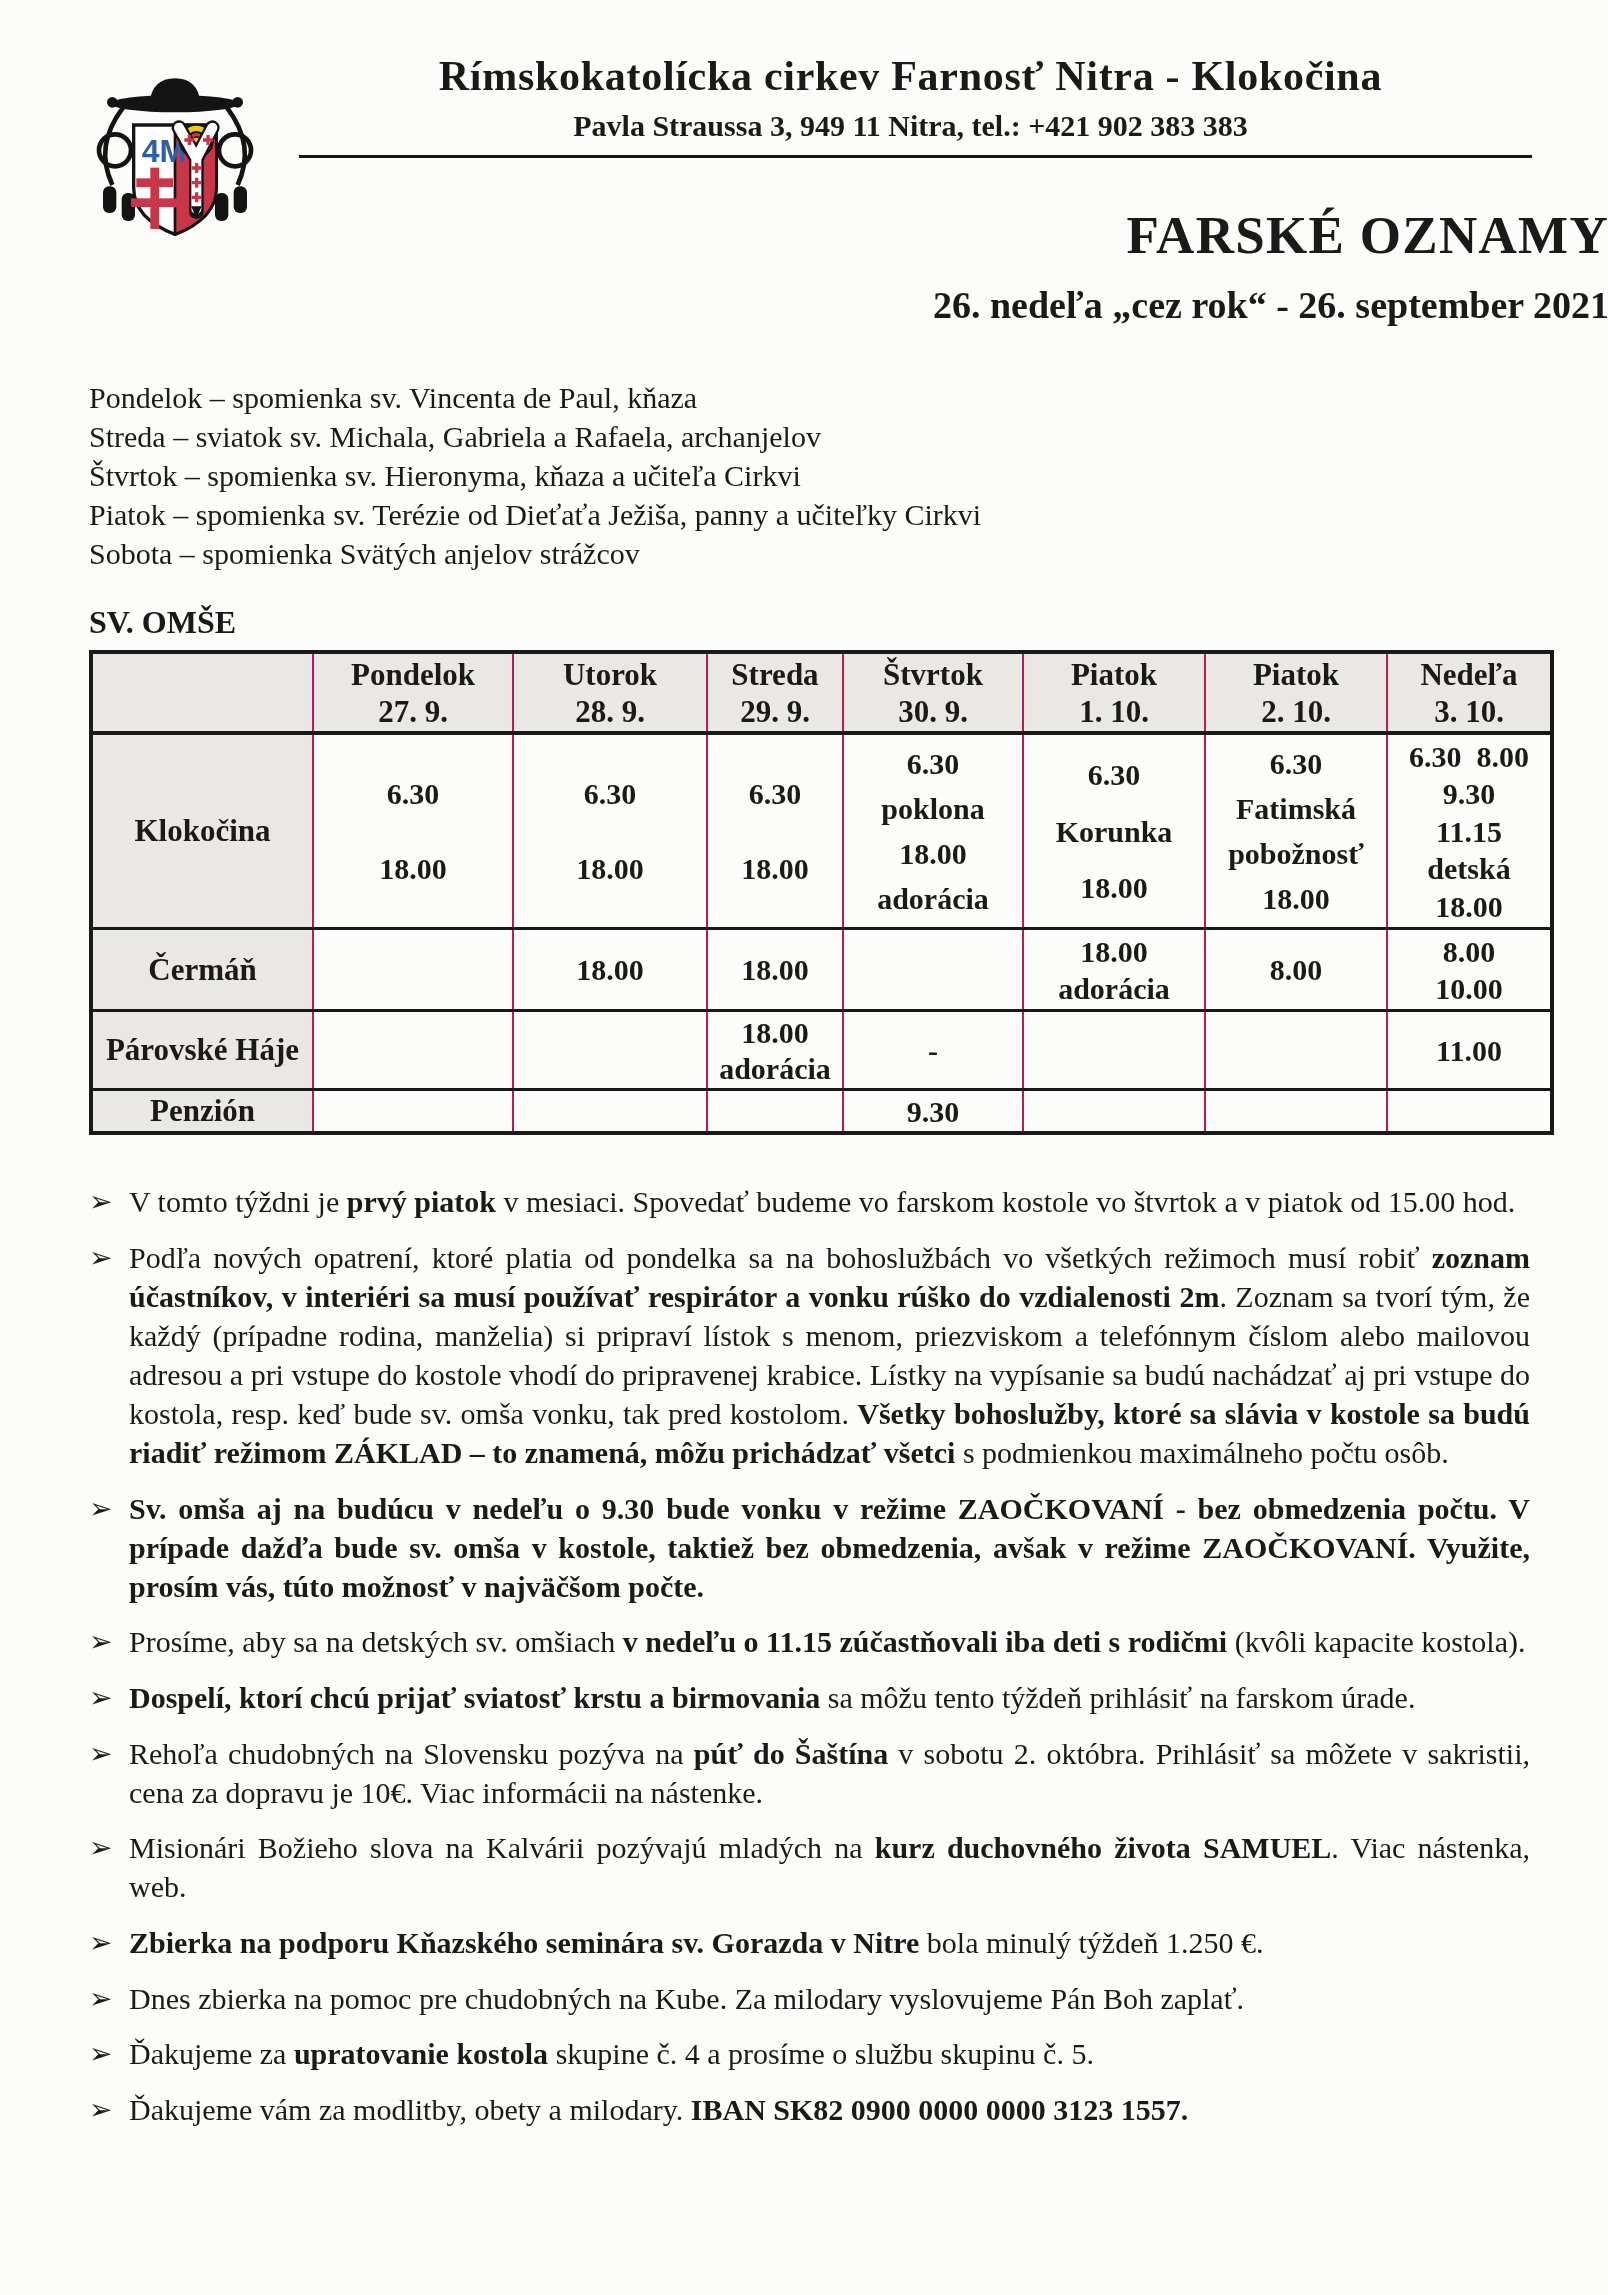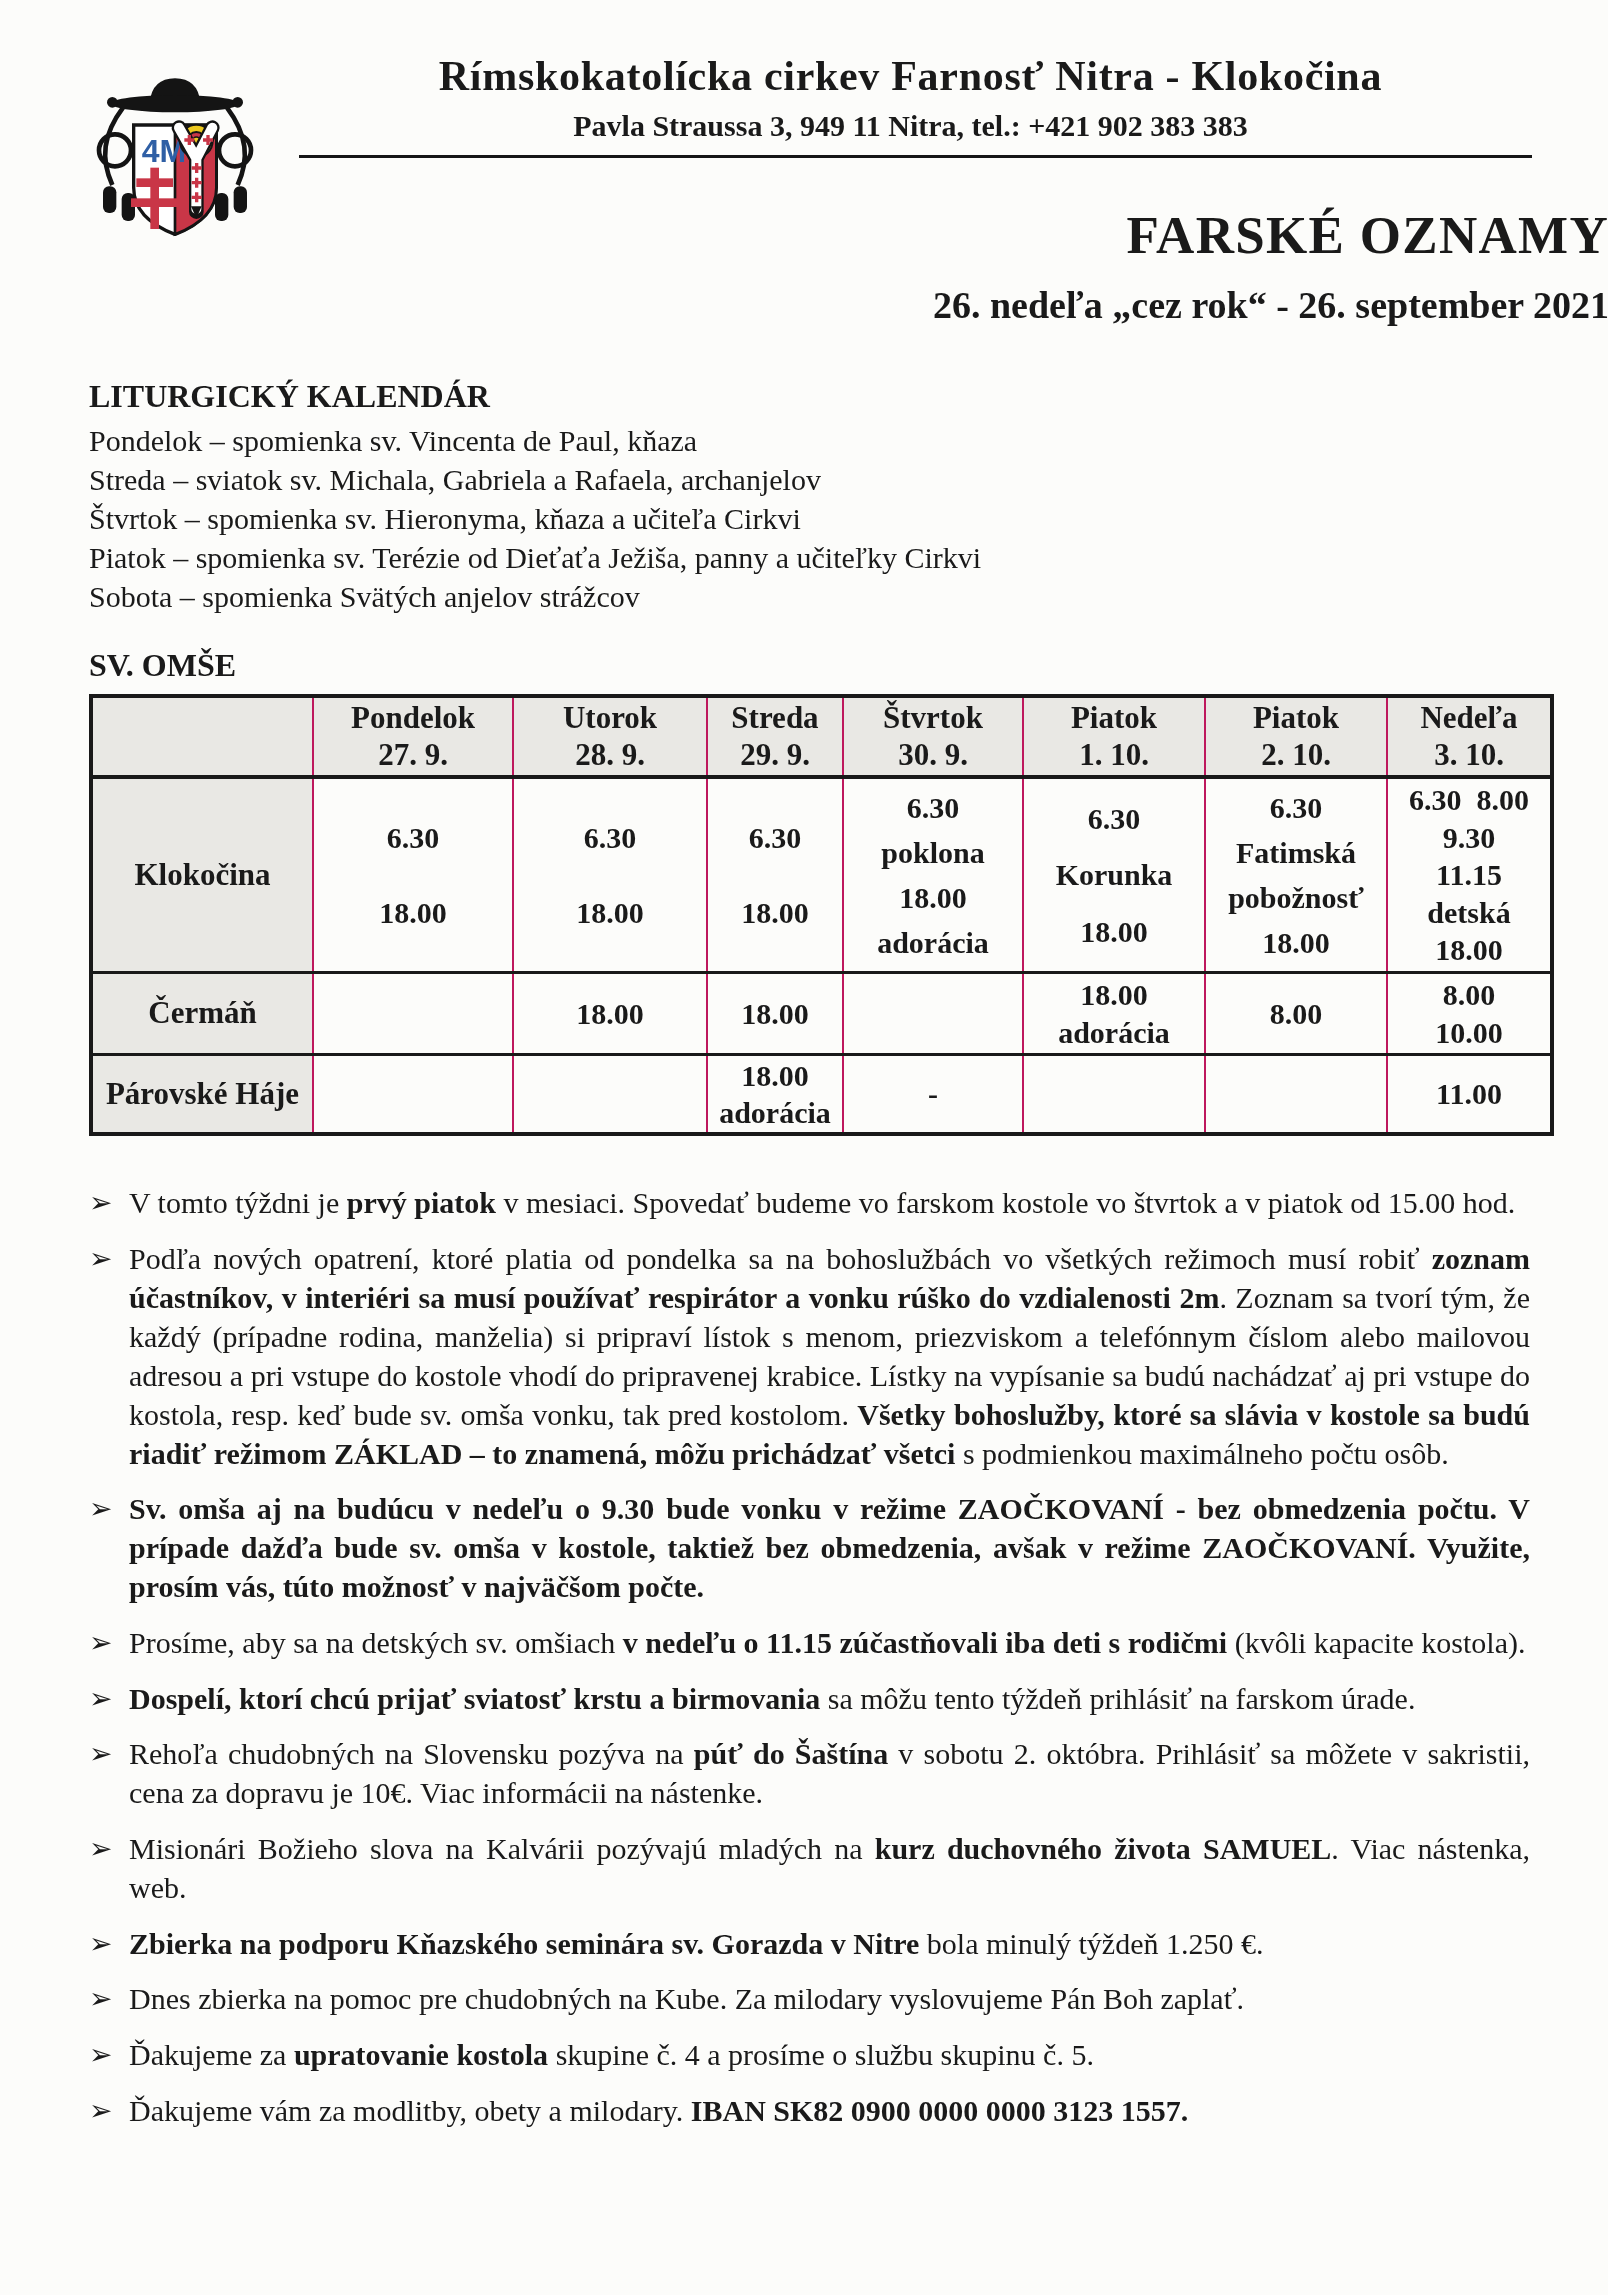--- a/index.html
+++ b/index.html
@@ -209,21 +209,20 @@
     </div>
     <div class="header-rule"></div>
   </header>
 
   <div class="title-block">
     <h1 class="doc-title">FARSKÉ OZNAMY</h1>
     <h2 class="doc-subtitle">26. nedeľa „cez rok“ - 26. september 2021</h2>
   </div>
 
   <section class="calendar">
-    <h3 class="section-heading">LITURGICKÝ KALENDÁR</h3>
     <div id="calendar-entries">
         <div class="cal-line">Pondelok – spomienka sv. Vincenta de Paul, kňaza</div>
         <div class="cal-line">Streda – sviatok sv. Michala, Gabriela a Rafaela, archanjelov</div>
         <div class="cal-line">Štvrtok – spomienka sv. Hieronyma, kňaza a učiteľa Cirkvi</div>
         <div class="cal-line">Piatok – spomienka sv. Terézie od Dieťaťa Ježiša, panny a učiteľky Cirkvi</div>
         <div class="cal-line">Sobota – spomienka Svätých anjelov strážcov</div>
       </div>
   </section>
 
   <section class="masses">
@@ -386,20 +385,46 @@
             </td>
             <td>
               <div class="cellbox"></div>
             </td>
             <td>
               <div class="cellbox">
                 <div class="cell-line">11.00</div>
               </div>
             </td>
           </tr>
+          <tr class="mrow-3">
+            <th>Penzión</th>
+            <td>
+              <div class="cellbox"></div>
+            </td>
+            <td>
+              <div class="cellbox"></div>
+            </td>
+            <td>
+              <div class="cellbox"></div>
+            </td>
+            <td>
+              <div class="cellbox">
+                <div class="cell-line">9.30</div>
+              </div>
+            </td>
+            <td>
+              <div class="cellbox"></div>
+            </td>
+            <td>
+              <div class="cellbox"></div>
+            </td>
+            <td>
+              <div class="cellbox"></div>
+            </td>
+          </tr>
         </tbody>
     </table>
   </section>
 
   <section class="announcements">
     <div id="announcement-list">
         <div class="ann"><span class="bullet">➢</span><span class="ann-text"><span>V tomto týždni je </span><b>prvý piatok</b><span> v mesiaci. Spovedať budeme vo farskom kostole vo štvrtok a v piatok od 15.00 hod.</span></span></div>
         <div class="ann"><span class="bullet">➢</span><span class="ann-text"><span>Podľa nových opatrení, ktoré platia od pondelka sa na bohoslužbách vo všetkých režimoch musí robiť </span><b>zoznam účastníkov, v interiéri sa musí používať respirátor a vonku rúško do vzdialenosti 2m</b><span>. Zoznam sa tvorí tým, že každý (prípadne rodina, manželia) si pripraví lístok s menom, priezviskom a telefónnym číslom alebo mailovou adresou a pri vstupe do kostole vhodí do pripravenej krabice. Lístky na vypísanie sa budú nachádzať aj pri vstupe do kostola, resp. keď bude sv. omša vonku, tak pred kostolom. </span><b>Všetky bohoslužby, ktoré sa slávia v kostole sa  budú riadiť režimom ZÁKLAD – to znamená, môžu prichádzať všetci</b><span> s podmienkou maximálneho počtu osôb.</span></span></div>
         <div class="ann"><span class="bullet">➢</span><span class="ann-text"><b>Sv. omša aj na budúcu v nedeľu o 9.30 bude vonku v režime ZAOČKOVANÍ - bez obmedzenia počtu. V prípade dažďa bude sv. omša v kostole, taktiež bez obmedzenia, avšak v režime ZAOČKOVANÍ. Využite, prosím vás, túto možnosť v najväčšom počte.</b></span></div>
         <div class="ann"><span class="bullet">➢</span><span class="ann-text"><span>Prosíme, aby sa na detských sv. omšiach </span><b>v nedeľu o 11.15 zúčastňovali iba deti s rodičmi</b><span> (kvôli kapacite kostola).</span></span></div>

